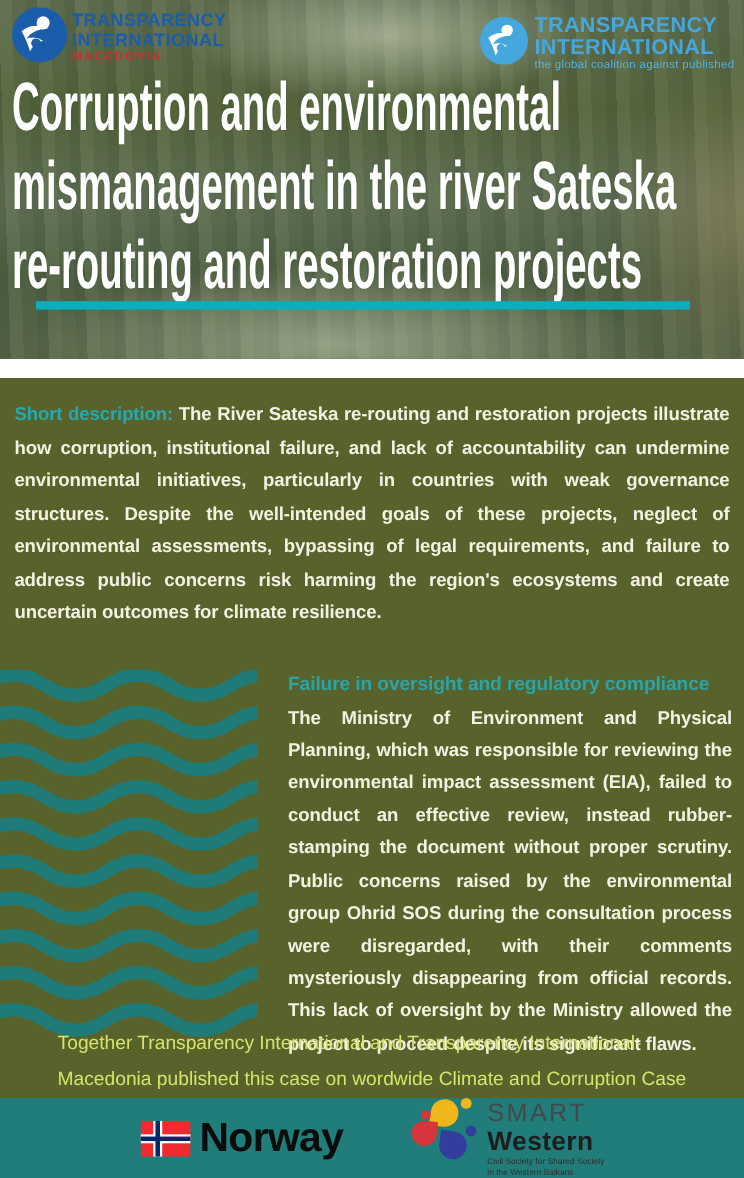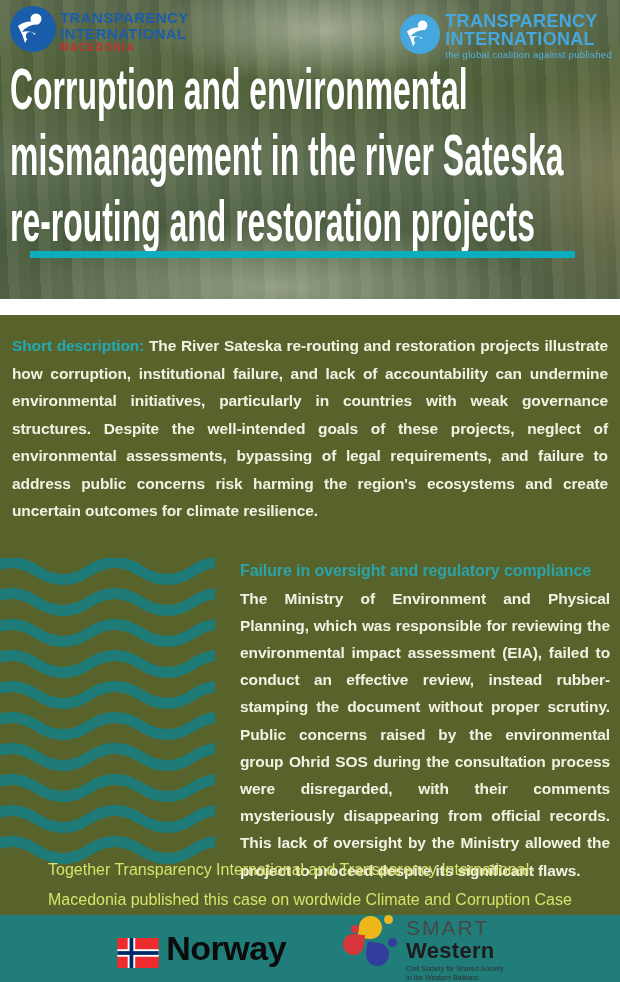--- a/index.html
+++ b/index.html
@@ -17,21 +17,21 @@
       radial-gradient(ellipse 340px 90px at 45% 96%, rgba(198,206,182,.55), rgba(198,206,182,0) 75%),
       repeating-linear-gradient(88deg, rgba(44,62,30,.28) 0 9px, rgba(96,112,66,.22) 9px 20px, rgba(62,80,40,.26) 20px 32px),
       linear-gradient(180deg, #66745a 0%, #5a6a42 30%, #687760 55%, #55654c 78%, #5e6c52 100%);
   }
 
   
   .logo-mk { position:absolute; top:6px; left:10px; display:flex; align-items:flex-start; }
   .logo-mk .globe { width:46px; height:46px; flex:0 0 auto; }
   .logo-mk .txt { margin-left:4px; padding-top:4px; line-height:1.04; }
   .logo-mk .l1, .logo-mk .l2 { font-size:15px; font-weight:700; color:#1a5dab; letter-spacing:.4px; }
-  .logo-mk .l3 { font-size:10px; font-weight:700; color:#c62f2f; letter-spacing:1.5px; margin-top:2px; }
+  .logo-mk .l3 { font-size:10px; font-weight:700; color:#c62f2f; letter-spacing:1.5px; margin-top:2px;font-style:italic; }
 
   
   .logo-ti { position:absolute; top:12px; right:8px; display:flex; align-items:flex-start; }
   .logo-ti .globe { width:40px; height:40px; flex:0 0 auto; margin-top:2px; }
   .logo-ti .txt { margin-left:5px; line-height:1.0; }
   .logo-ti .l1, .logo-ti .l2 { font-size:18px; font-weight:700; color:#45a7dd; letter-spacing:.3px; }
   .logo-ti .tag { font-size:9.5px; font-weight:400; color:#55b3e2; margin-top:2px; letter-spacing:.3px; }
 
   
   .title { position:absolute; top:56px; left:10px; width:595px; }
@@ -66,21 +66,21 @@
   .note {
     position:absolute; left:48px; top:540px; width:556px;
     font-size:16px; line-height:30px; font-weight:400; color:#d8e36b;
   }
 
   
   .footer {
     width:620px; height:67px; background:#217d7a;
     display:flex; align-items:center; justify-content:center; gap:56px;
   }
-  .norway { display:flex; align-items:flex-end; }
+  .norway { display:flex; align-items:center; }
   .norway .flag { width:44px; height:30px; display:block; }
   .norway .nw-label { font-size:34px; font-weight:700; color:#0b0b0b; letter-spacing:-.5px; margin-left:6px; }
 
   .smart { display:flex; align-items:flex-start; }
   .drops { position:relative; width:56px; height:56px; flex:0 0 auto; }
   .drop { position:absolute; }
   .d-yellow { left:17px; top:1px;  width:23px; height:23px; background:#f0b71b; border-radius:50% 50% 50% 0; transform:rotate(8deg); }
   .d-ydot   { left:42px; top:0;    width:9px;  height:9px;  background:#f0b71b; border-radius:50%; }
   .d-red    { left:1px;  top:19px; width:21px; height:21px; background:#d7353c; border-radius:50% 0 50% 50%; transform:rotate(6deg); }
   .d-rdot   { left:9px;  top:10px; width:8px;  height:8px;  background:#d7353c; border-radius:50%; }

